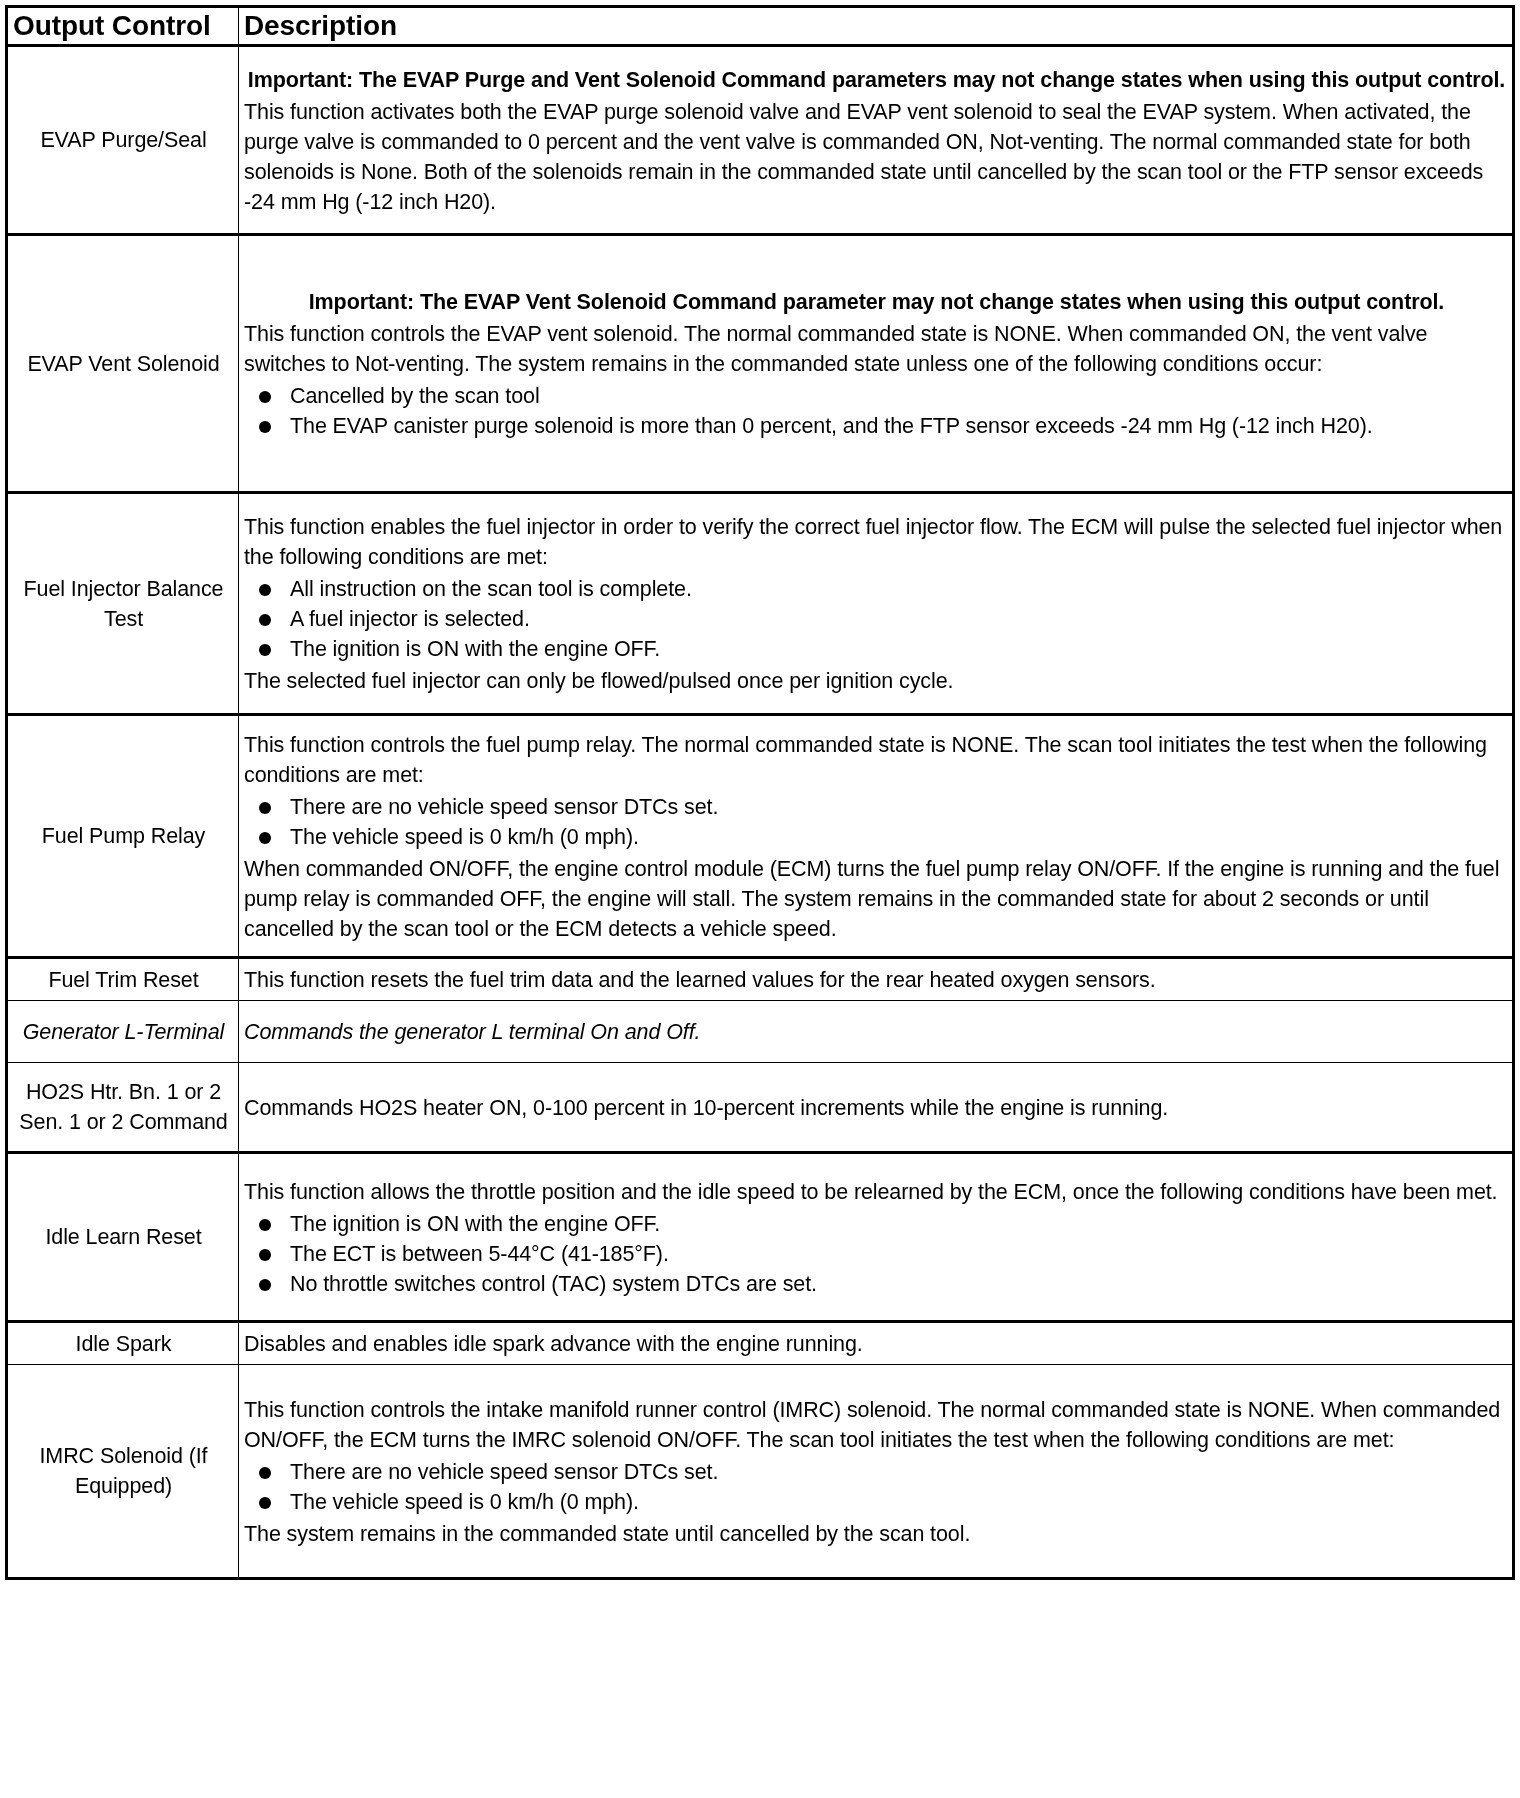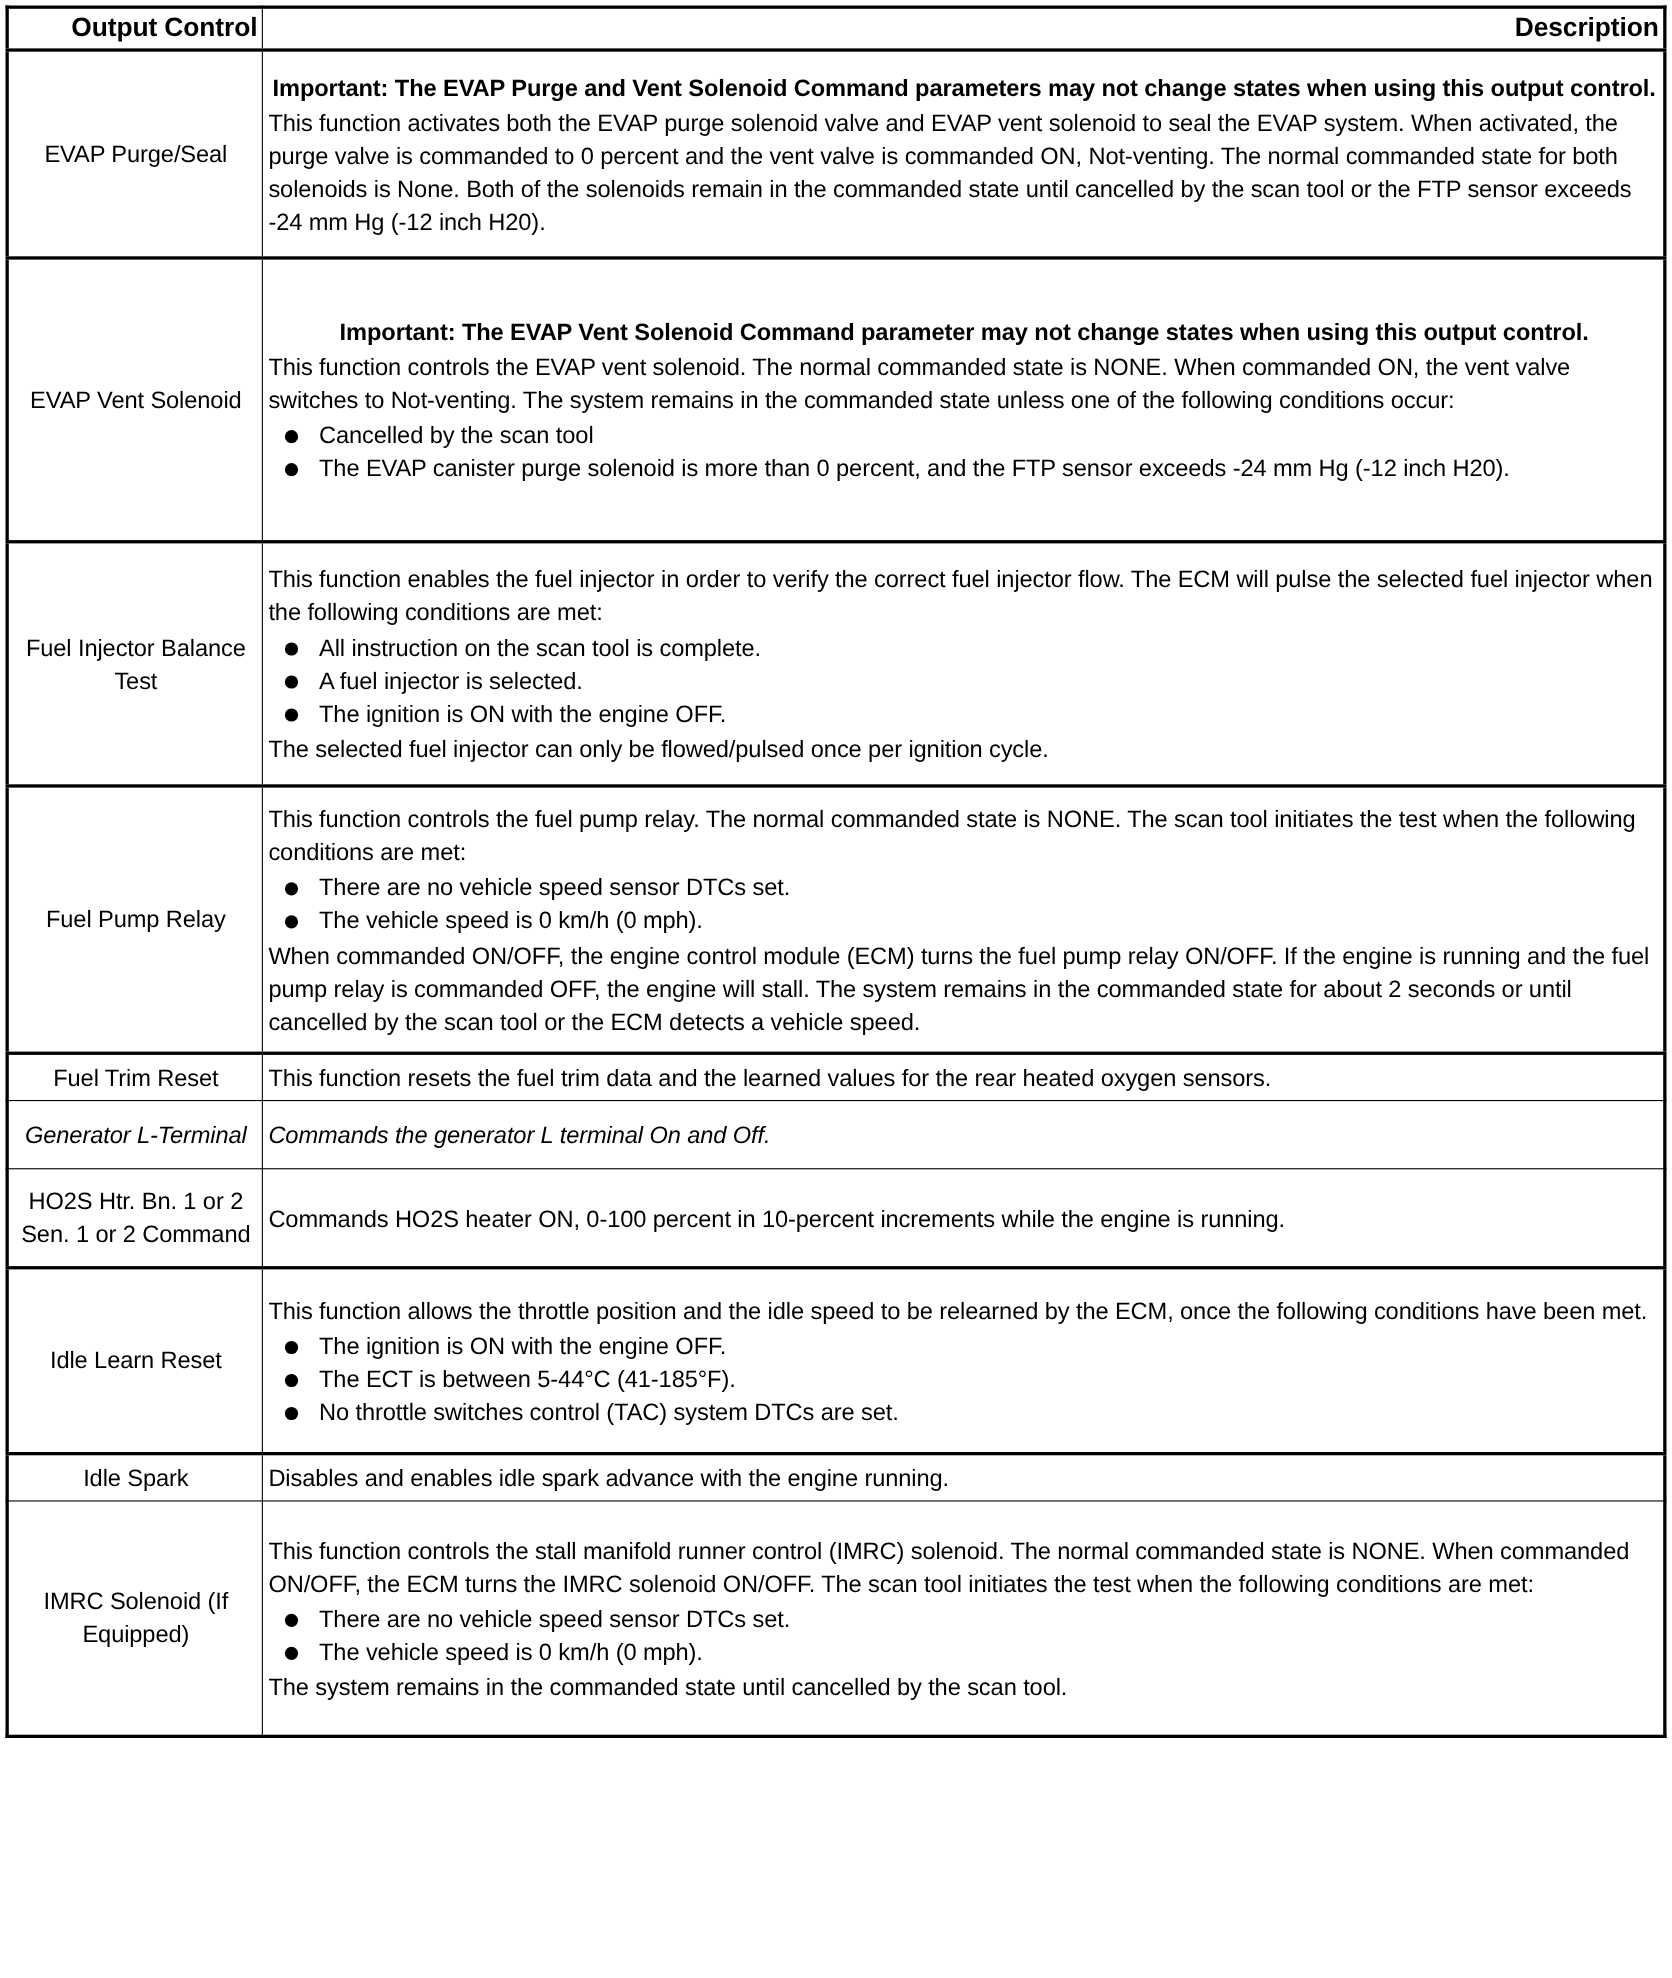--- a/index.html
+++ b/index.html
@@ -5,21 +5,21 @@
   html, body { margin:0; padding:0; background:#ffffff; }
   body { width:1520px; height:1798px; overflow:hidden; font-family:"Liberation Sans", sans-serif; color:#000; }
   table.doc {
     position:absolute; left:5px; top:5px; width:1510px;
     border-collapse:collapse; table-layout:fixed;
     border:3px solid #000;
     font-size:21.5px; line-height:30px; letter-spacing:-0.1px;
   }
   col.c1 { width:232px; }
   th, td { border:1.5px solid #000; vertical-align:middle; padding:0 4px 0 5px; }
-  th { font-weight:bold; text-align:right; height:36px; font-size:24px; border-bottom:3px solid #000; }
+  th { font-weight:bold; text-align:left; height:36px; font-size:28px; border-bottom:3px solid #000; }
   td.name { text-align:center; }
   td.desc { padding:6px 3px 5px 5px; }
   tr.thick td { border-bottom:3px solid #000; }
   p { margin:0; }
   p + p, ul + p, p + ul, ul + ul { margin-top:2px; }
   p.imp { font-weight:bold;text-align:center; }
   ul { list-style:none; margin:0; padding:0 0 0 46px; }
   ul li { position:relative; }
   ul li .bullet { position:absolute; left:-31px; top:10px; width:12px; height:12px; border-radius:50%; background:#000; }
 </style>
@@ -110,21 +110,21 @@
   </tr>
       <tr style="height: 36px;">
     <td class="name">Idle Spark</td>
     <td class="desc">
           <p>Disables and enables idle spark advance with the engine running.</p>
         </td>
   </tr>
       <tr style="height: 214px;">
     <td class="name">IMRC Solenoid (If Equipped)</td>
     <td class="desc">
-          <p>This function controls the stall manifold runner control (IMRC) solenoid. The normal commanded state is NONE. When commanded ON/OFF, the ECM turns the IMRC solenoid ON/OFF. The scan tool initiates the test when the following conditions are met:</p>
+          <p>This function controls the intake manifold runner control (IMRC) solenoid. The normal commanded state is NONE. When commanded ON/OFF, the ECM turns the IMRC solenoid ON/OFF. The scan tool initiates the test when the following conditions are met:</p>
           <ul>
             <li><span class="bullet"></span><span>There are no vehicle speed sensor DTCs set.</span></li>
             <li><span class="bullet"></span><span>The vehicle speed is 0 km/h (0 mph).</span></li>
           </ul>
           <p>The system remains in the commanded state until cancelled by the scan tool.</p>
         </td>
   </tr>
     </tbody>
 </table>
 

